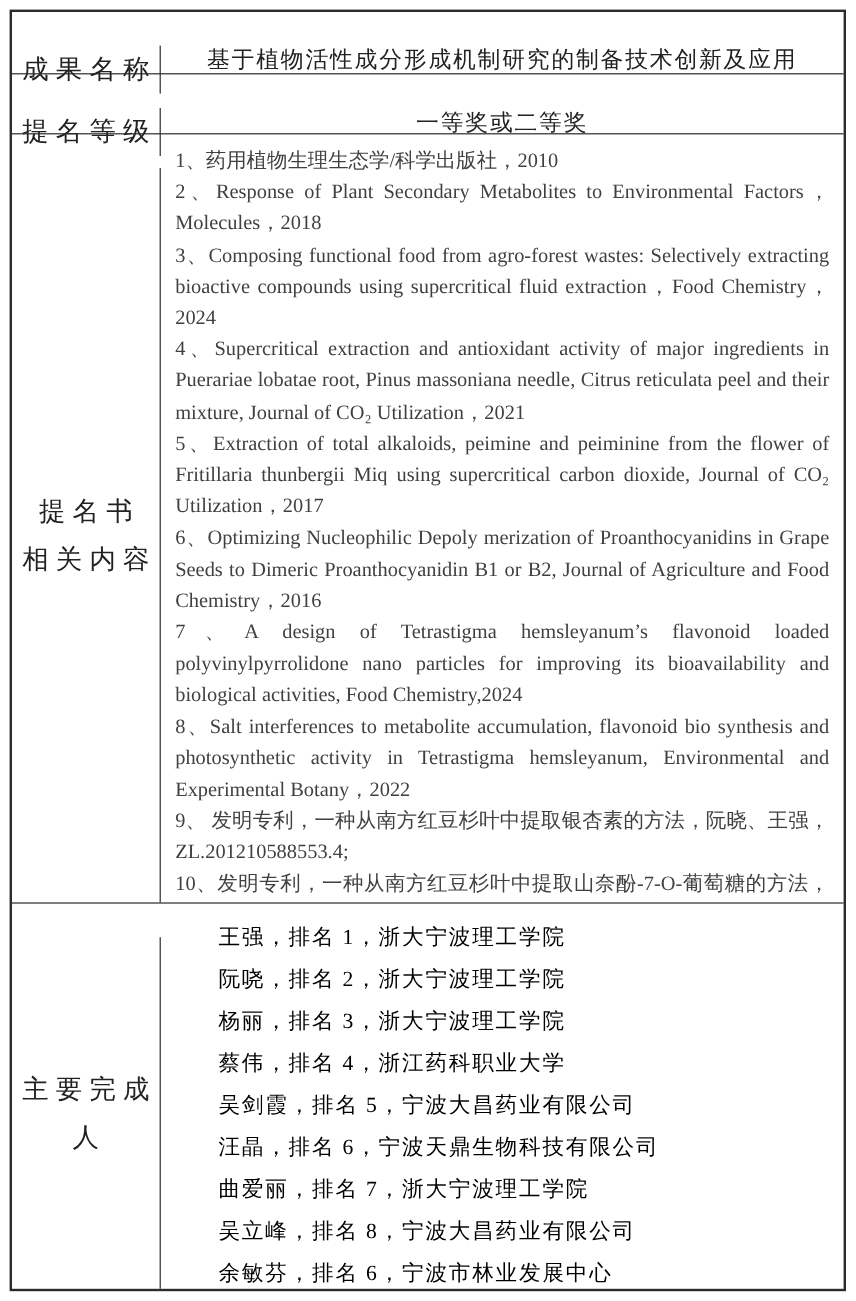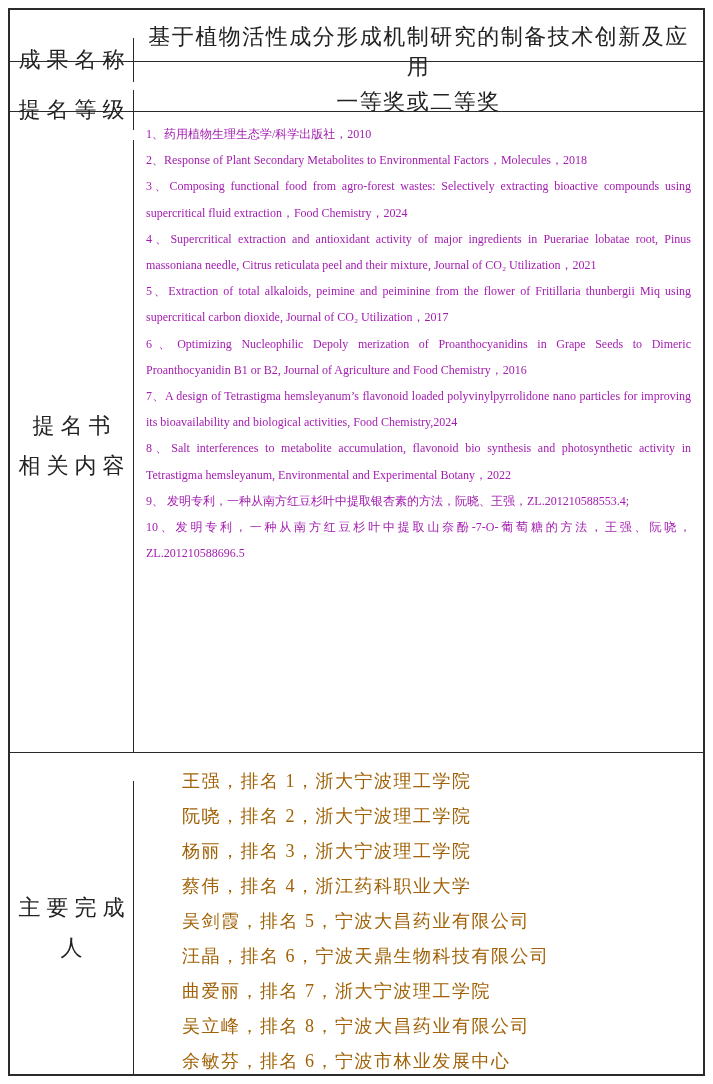--- a/index.html
+++ b/index.html
@@ -39,42 +39,42 @@
     padding-left: 6px; 
     line-height: 40px;
     text-align: center;
     color: #222;
     margin-top: 28px;
   }
   .cell-value-center {
     display: flex;
     align-items: center;
     justify-content: center;
-    font-size: 22px;
+    font-size: 19px;
     letter-spacing: 1.5px;
     text-align: center;
     padding: 0 14px;
     color: #222;
     margin-top: 12px;
   }
   .cell-content {
     padding: 9px 12px 0 12px;
-    font-size: 12px;
+    font-size: 17px;
     line-height: 26.2px;
     text-align: justify;
-    color: #a21caf;
+    color: #404040;
     overflow: hidden;
   }
   .cell-content p { margin: 0; }
   .cell-members {
     padding: 11px 10px 0 48px;
     font-size: 18px;
     line-height: 35px;
     letter-spacing: 1.5px;
-    color: #a16207;
+    color: #000000;
     overflow: hidden;
   }
   .cell-members p { margin: 0; }
 </style>
 </head>
 <body>
 
 <div class="page">
   <div class="doc-table">
 

